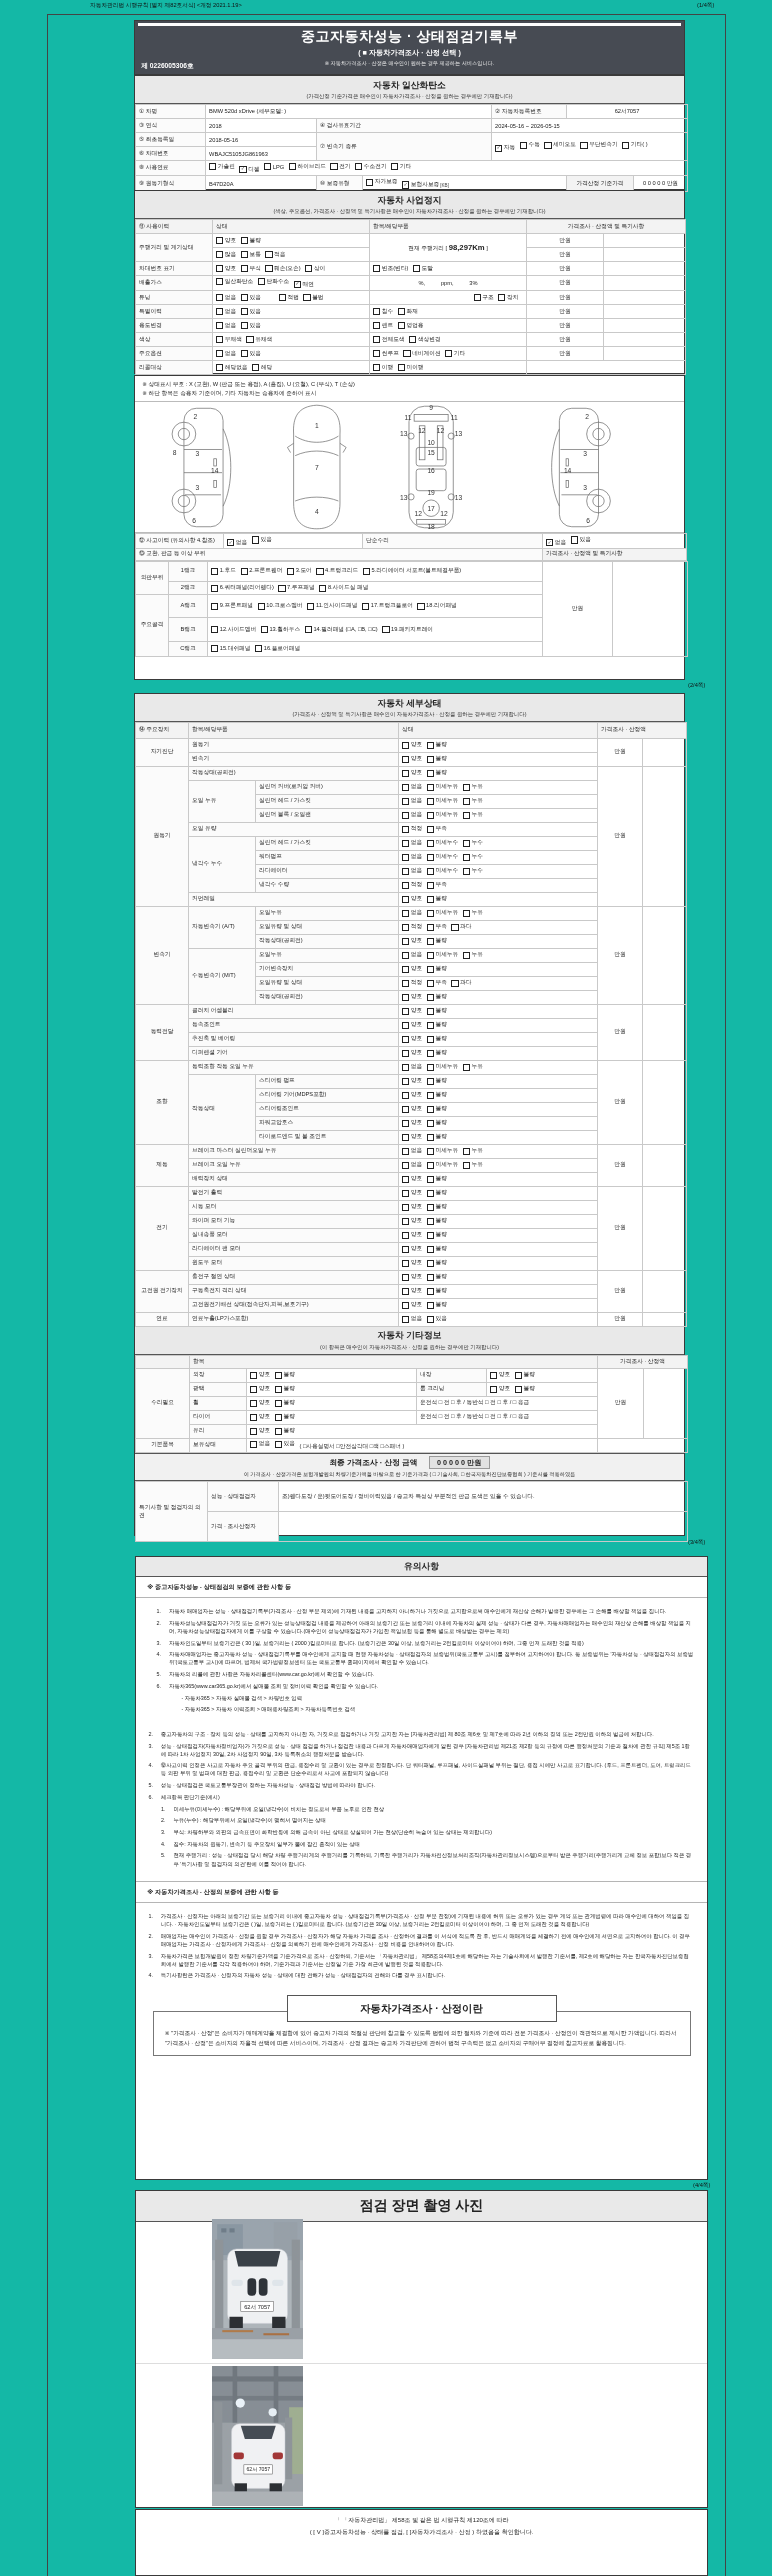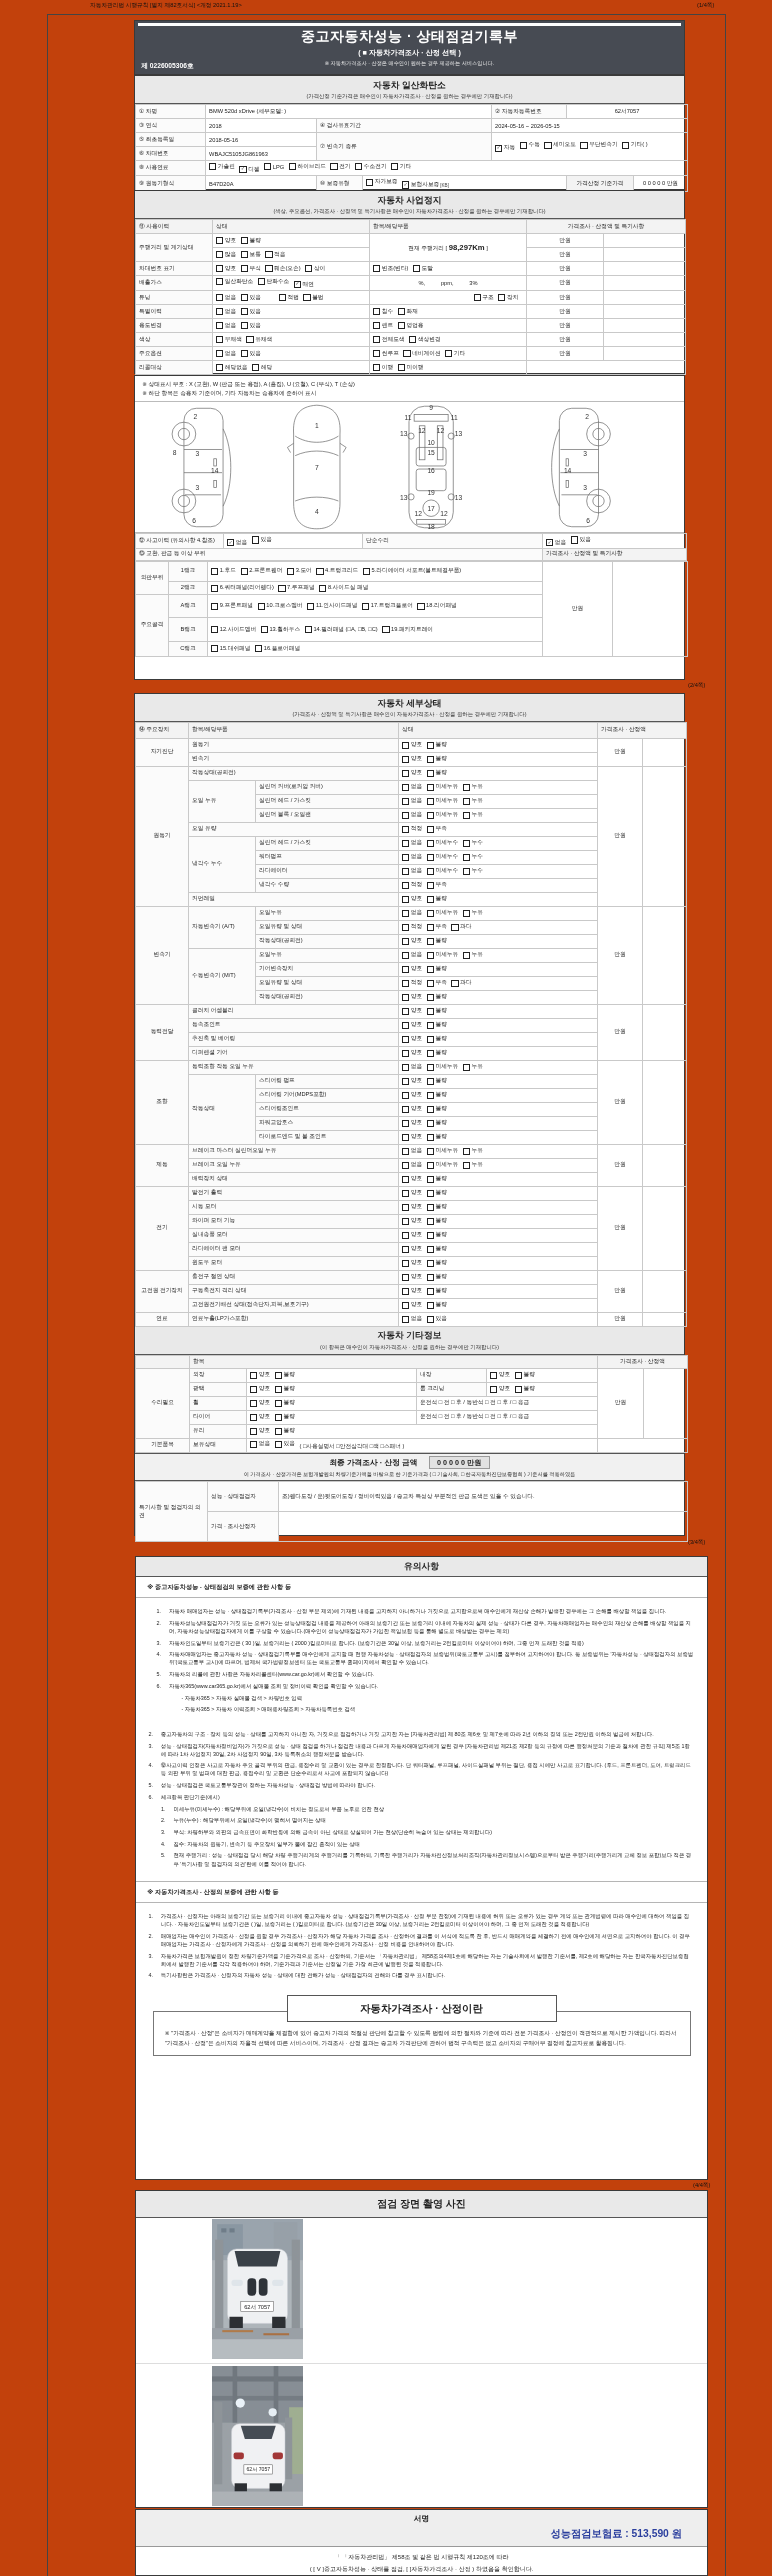--- a/index.html
+++ b/index.html
@@ -1,16 +1,16 @@
 <!DOCTYPE html>
 <html style="font-size:8.2px"><head>
 <meta charset="utf-8">
 <style>
   html,body{margin:0;padding:0;background:#fff;}
-  .doc{position:relative;width:773px;height:2576px;background:#c2410c;overflow:hidden;
+  .doc{position:relative;width:773px;height:2576px;background:#14b8a6;overflow:hidden;
        font-family:"Liberation Sans","DejaVu Sans",sans-serif;color:#222;}
   .meta{position:absolute;top:2.1px;font-size:5.7px;color:#111;}
   .meta.l{left:90px}.meta.r{left:697px}
   .topline{position:absolute;left:47px;top:14.4px;width:678px;height:0;border-top:0.8px solid #444;}
   .vframe{position:absolute;top:14.4px;bottom:0;width:0;border-left:0.8px solid #444;}
   .vframe.l{left:47px}.vframe.r{left:725px}
   .pmark{position:absolute;left:688px;font-size:5.7px;color:#111;}
 
   .box{position:absolute;left:134px;width:551px;border:1px solid #3a3a3a;border-bottom-width:1.5px;
        box-sizing:border-box;background:#fff;}
@@ -58,21 +58,21 @@
   .nlist.ga .nitem{margin-left:20.6px;}
   .nlist.gb .nitem{margin-left:12.4px;}
   .nitem.d1{margin-left:33px !important;}
   .nitem.d1b{margin-left:25px !important;}
 
   .pi-title{width:268px;margin:8.2px auto 0;border:0.8px solid #555;background:#fff;text-align:center;
             font-size:10.3px;font-weight:bold;padding:4.6px 0;position:relative;z-index:2;}
   .pi-panel{margin:-11.3px 16.5px 0;border:0.8px solid #777;padding:17.5px 11.3px 6.2px;font-size:5.7px;line-height:1.7;}
 
   .photo-head{background:#e9e9e9;border-bottom:0.8px solid #555;text-align:center;padding:6.2px 0;}
-  .photo-title{font-size:10px;font-weight:bold;}
+  .photo-title{font-size:14px;font-weight:bold;}
   .photo{position:absolute;left:76px;width:91px;height:140px;background:#9aa2a9;}
   .photo-sep{position:absolute;left:0;right:0;height:0;border-top:0.5px solid #ddd;}
 
   .sig-gray{background:#eeeeee;border-bottom:0.5px solid #999;height:36px;position:relative;}
   .sig-title{text-align:center;font-size:7.7px;font-weight:bold;padding-top:4.1px;}
   .sig-fee{position:absolute;right:25px;top:16.5px;font-size:10.3px;font-weight:bold;color:#2b3f9e;}
   .sig-body{text-align:center;font-size:6px;line-height:1.9;padding-top:5.2px;}
   svg text{font-family:"Liberation Sans","DejaVu Sans",sans-serif;}
 </style>
 </head>
@@ -1446,23 +1446,19 @@
         <rect x="62" y="192" width="56" height="18" fill="#fff" stroke="#555"></rect>
         <text x="90" y="205" font-size="10" fill="#222" text-anchor="middle" id="plate2">62서 7057</text>
         <rect x="44" y="228" width="24" height="16" fill="#2c2f33"></rect>
           <rect x="112" y="228" width="24" height="16" fill="#2c2f33"></rect>
         <rect x="0" y="244" width="177" height="28" fill="#adb2b6"></rect>
       </svg>
     </div>
   </section>
 
   <section class="box wide" style="top:2509px;height:67px;">
-    <div class="sig-gray">
-      <div class="sig-title">서명</div>
-      <div class="sig-fee">성능점검보험료 : 513,590 원</div>
-    </div>
     <div class="sig-body">
       <div>「 「자동차관리법」 제58조 및 같은 법 시행규칙 제120조에 따라</div>
       <div>( [ V ]중고자동차성능 · 상태를 점검, [  ]자동차가격조사 · 산정 ) 하였음을 확인합니다.</div>
     </div>
   </section>
 </div>
 
 
 </body></html>

